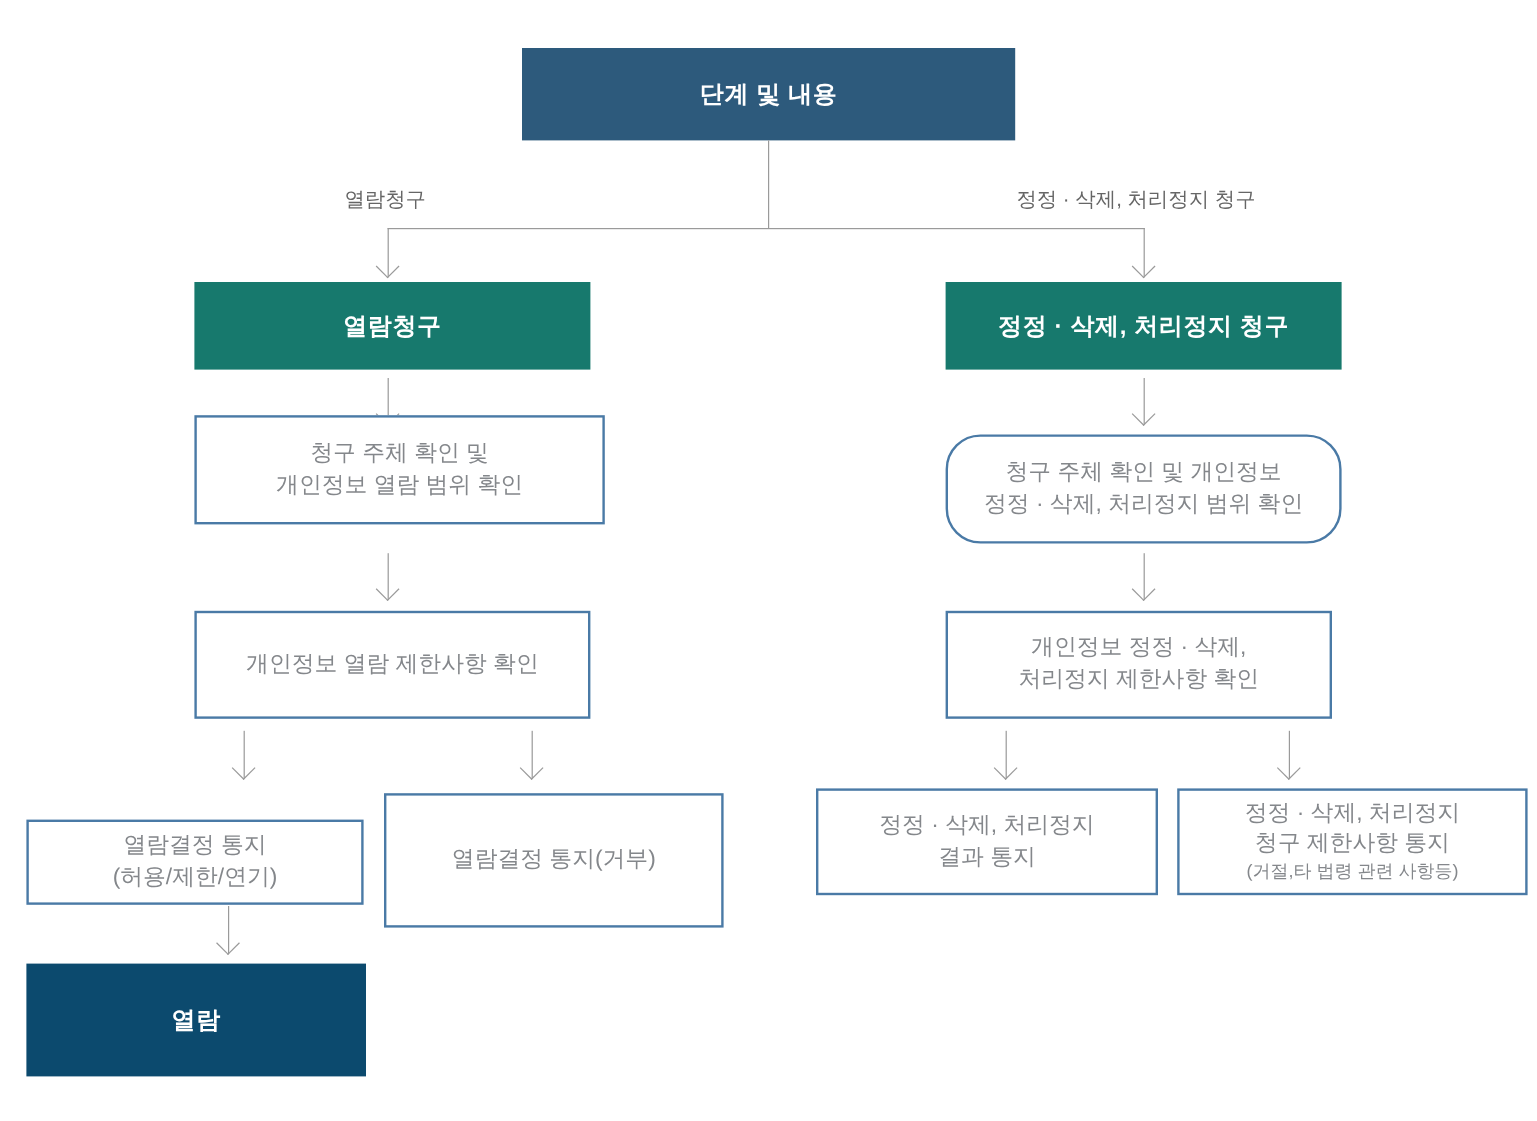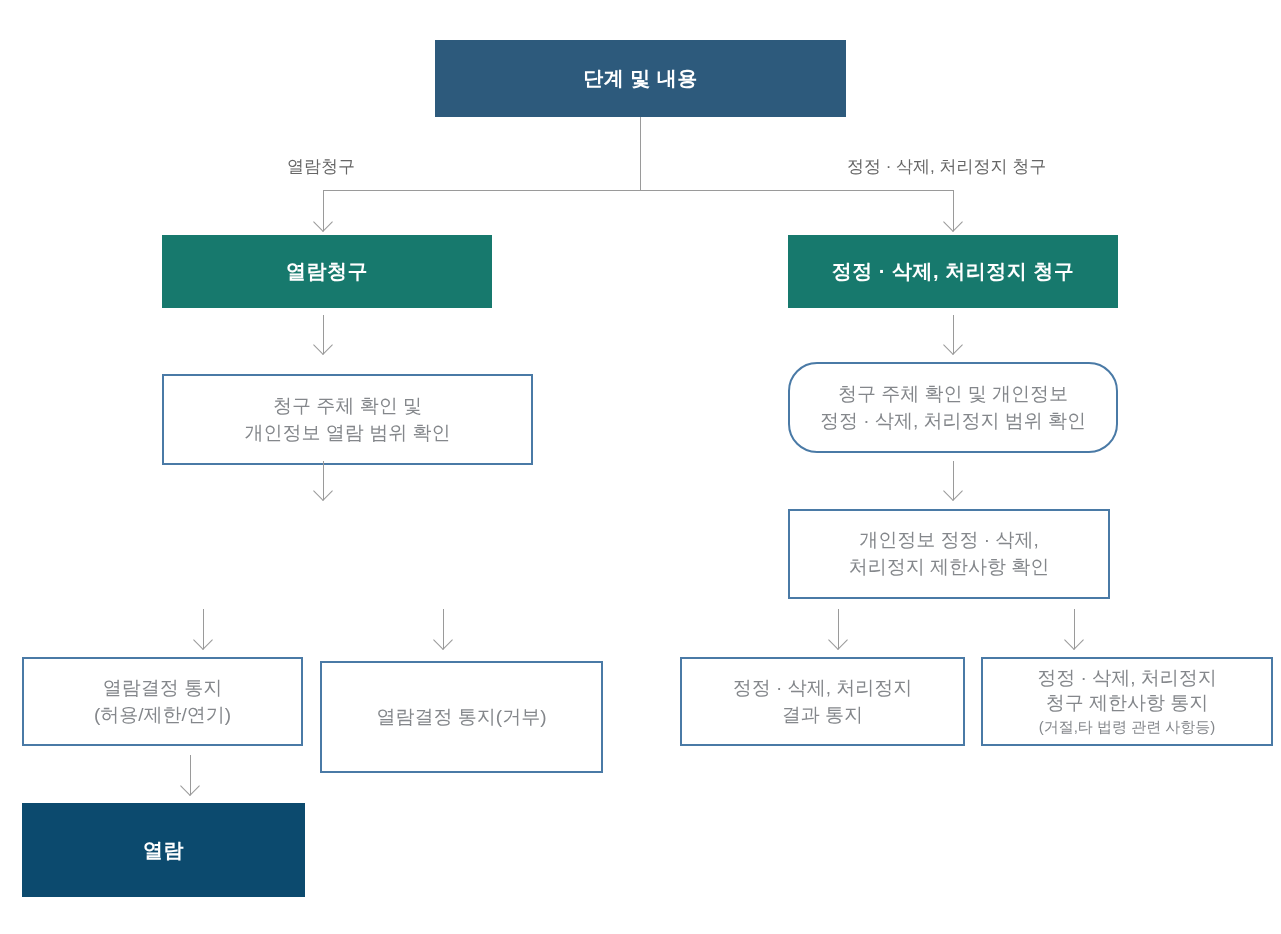--- a/index.html
+++ b/index.html
@@ -50,30 +50,31 @@
   <span class="branch-label" style="left:287px; top:155px;">열람청구</span>
   <span class="branch-label" style="left:847px; top:155px;">정정 · 삭제, 처리정지 청구</span>
 
   <div class="arrow" style="left:323px; top:190px; height:41px;"></div>
   <div class="arrow" style="left:953px; top:190px; height:41px;"></div>
 
   <div class="node hdr teal" style="left:162px; top:235px; width:330px; height:73px;">열람청구</div>
 
   <div class="arrow" style="left:323px; top:315px; height:39px;"></div>
 
-  <div class="node outline" style="left:162px; top:374px; width:371px; height:91px;">청구 주체 확인 및
+  <div class="node outline" style="left:162px; top:346px; width:342px; height:91px;">청구 주체 확인 및
 개인정보 열람 범위 확인</div>
 
   <div class="arrow" style="left:323px; top:461px; height:39px;"></div>
 
+  <div class="node outline" style="left:162px; top:509px; width:330px; height:90px;">개인정보 열람 제한사항 확인</div>
 
   <div class="arrow" style="left:203px; top:609px; height:40px;"></div>
   <div class="arrow" style="left:443px; top:609px; height:40px;"></div>
 
-  <div class="node outline" style="left:22px; top:657px; width:281px; height:89px;">열람결정 통지
+  <div class="node outline" style="left:22px; top:683px; width:281px; height:71px;">열람결정 통지
 (허용/제한/연기)</div>
   <div class="node outline" style="left:320px; top:661px; width:283px; height:112px;">열람결정 통지(거부)</div>
 
   <div class="arrow" style="left:190px; top:755px; height:40px;"></div>
 
   <div class="node hdr grayb" style="left:22px; top:803px; width:283px; height:94px;">열람</div>
 
   <div class="node hdr teal" style="left:788px; top:235px; width:330px; height:73px;">정정 · 삭제, 처리정지 청구</div>
 
   <div class="arrow" style="left:953px; top:315px; height:39px;"></div>

